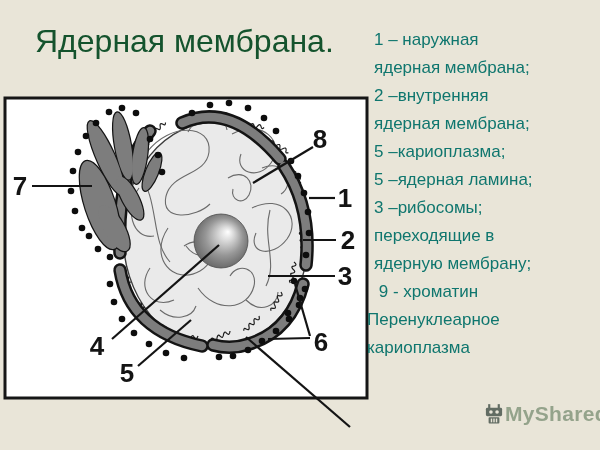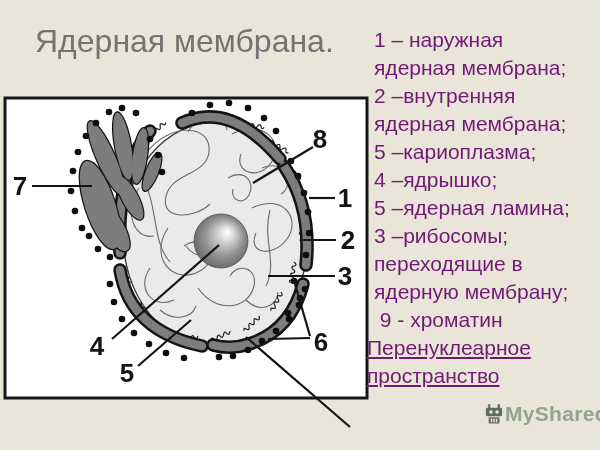--- a/index.html
+++ b/index.html
@@ -4,29 +4,29 @@
 <style>
   html,body{margin:0;padding:0;}
   body{
     width:600px;height:450px;position:relative;overflow:hidden;
     background:#e9e5d8;
     font-family:"Liberation Sans",sans-serif;
     color:#161616;
   }
   .slide-title{
     position:absolute;left:35px;top:21px;
-    font-size:32px;line-height:40px;color:#737373;
+    font-size:32px;line-height:40px;color:#14532d;
     letter-spacing:0;
   }
   .legend{
     position:absolute;left:374px;top:26px;z-index:2;
-    font-size:21px;line-height:28px;color:#701a75;
+    font-size:17px;line-height:28px;color:#0f766e;
   }
   .legend .lg{white-space:pre;}
-  .legend .shift{margin-left:-7px;text-decoration:underline;}
+  .legend .shift{margin-left:-7px;}
   svg.diagram{position:absolute;left:0;top:0;z-index:1;pointer-events:none;}
   .num{font-family:"Liberation Sans",sans-serif;font-weight:bold;font-size:26px;fill:#141414;}
   .watermark{
     position:absolute;left:485px;top:402px;z-index:3;
     display:flex;align-items:center;gap:2px;
   }
   .watermark .wm-text{
     font-size:21px;font-weight:bold;letter-spacing:.3px;
     color:rgba(139,155,131,0.9);
   }
@@ -199,28 +199,27 @@
     <text class="num" x="321" y="351">6</text>
   </g>
 </svg>
 
 <div class="legend">
   <div class="lg">1 – наружная</div>
   <div class="lg">ядерная мембрана;</div>
   <div class="lg">2 –внутренняя</div>
   <div class="lg">ядерная мембрана;</div>
   <div class="lg">5 –кариоплазма;</div>
-  <div class="lg">4 –ядрышко;</div>
   <div class="lg">5 –ядерная ламина;</div>
   <div class="lg">3 –рибосомы;</div>
   <div class="lg">переходящие в</div>
   <div class="lg">ядерную мембрану;</div>
   <div class="lg"> 9 - хроматин</div>
   <div class="lg shift">Перенуклеарное</div>
-  <div class="lg shift">пространство</div>
+  <div class="lg shift">кариоплазма</div>
 </div>
 
 <div class="watermark">
   <svg width="18" height="21" viewBox="0 0 20 23" opacity="0.82">
     <g fill="#45524a">
       <rect x="3.5" y="0" width="2.4" height="4.5"></rect>
       <rect x="14.1" y="0" width="2.4" height="4.5"></rect>
       <rect x="1" y="4" width="18" height="9.5" rx="1.6"></rect>
       <rect x="4" y="14.5" width="12" height="7" rx="1"></rect>
     </g>

